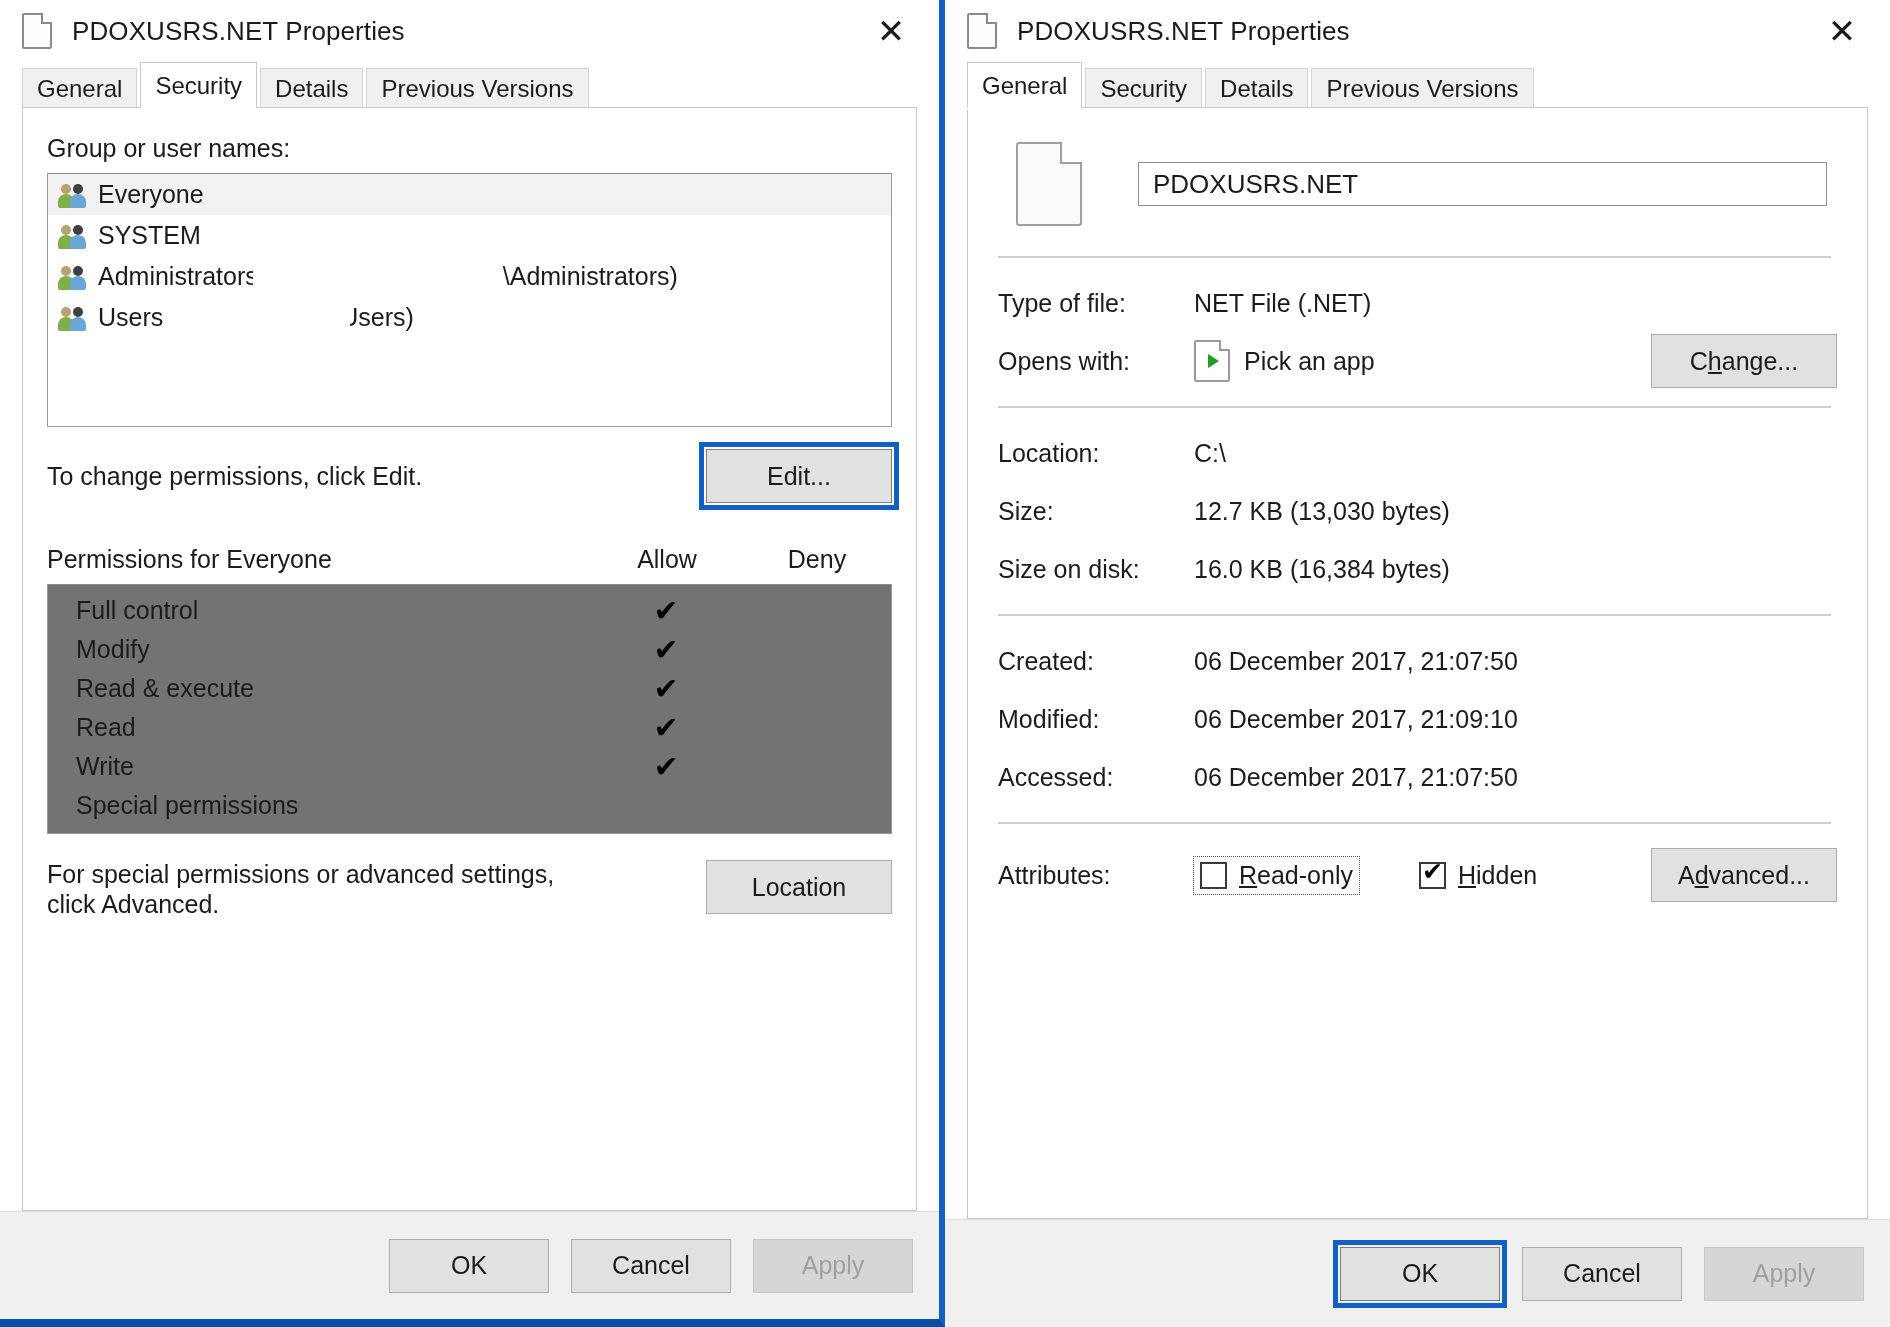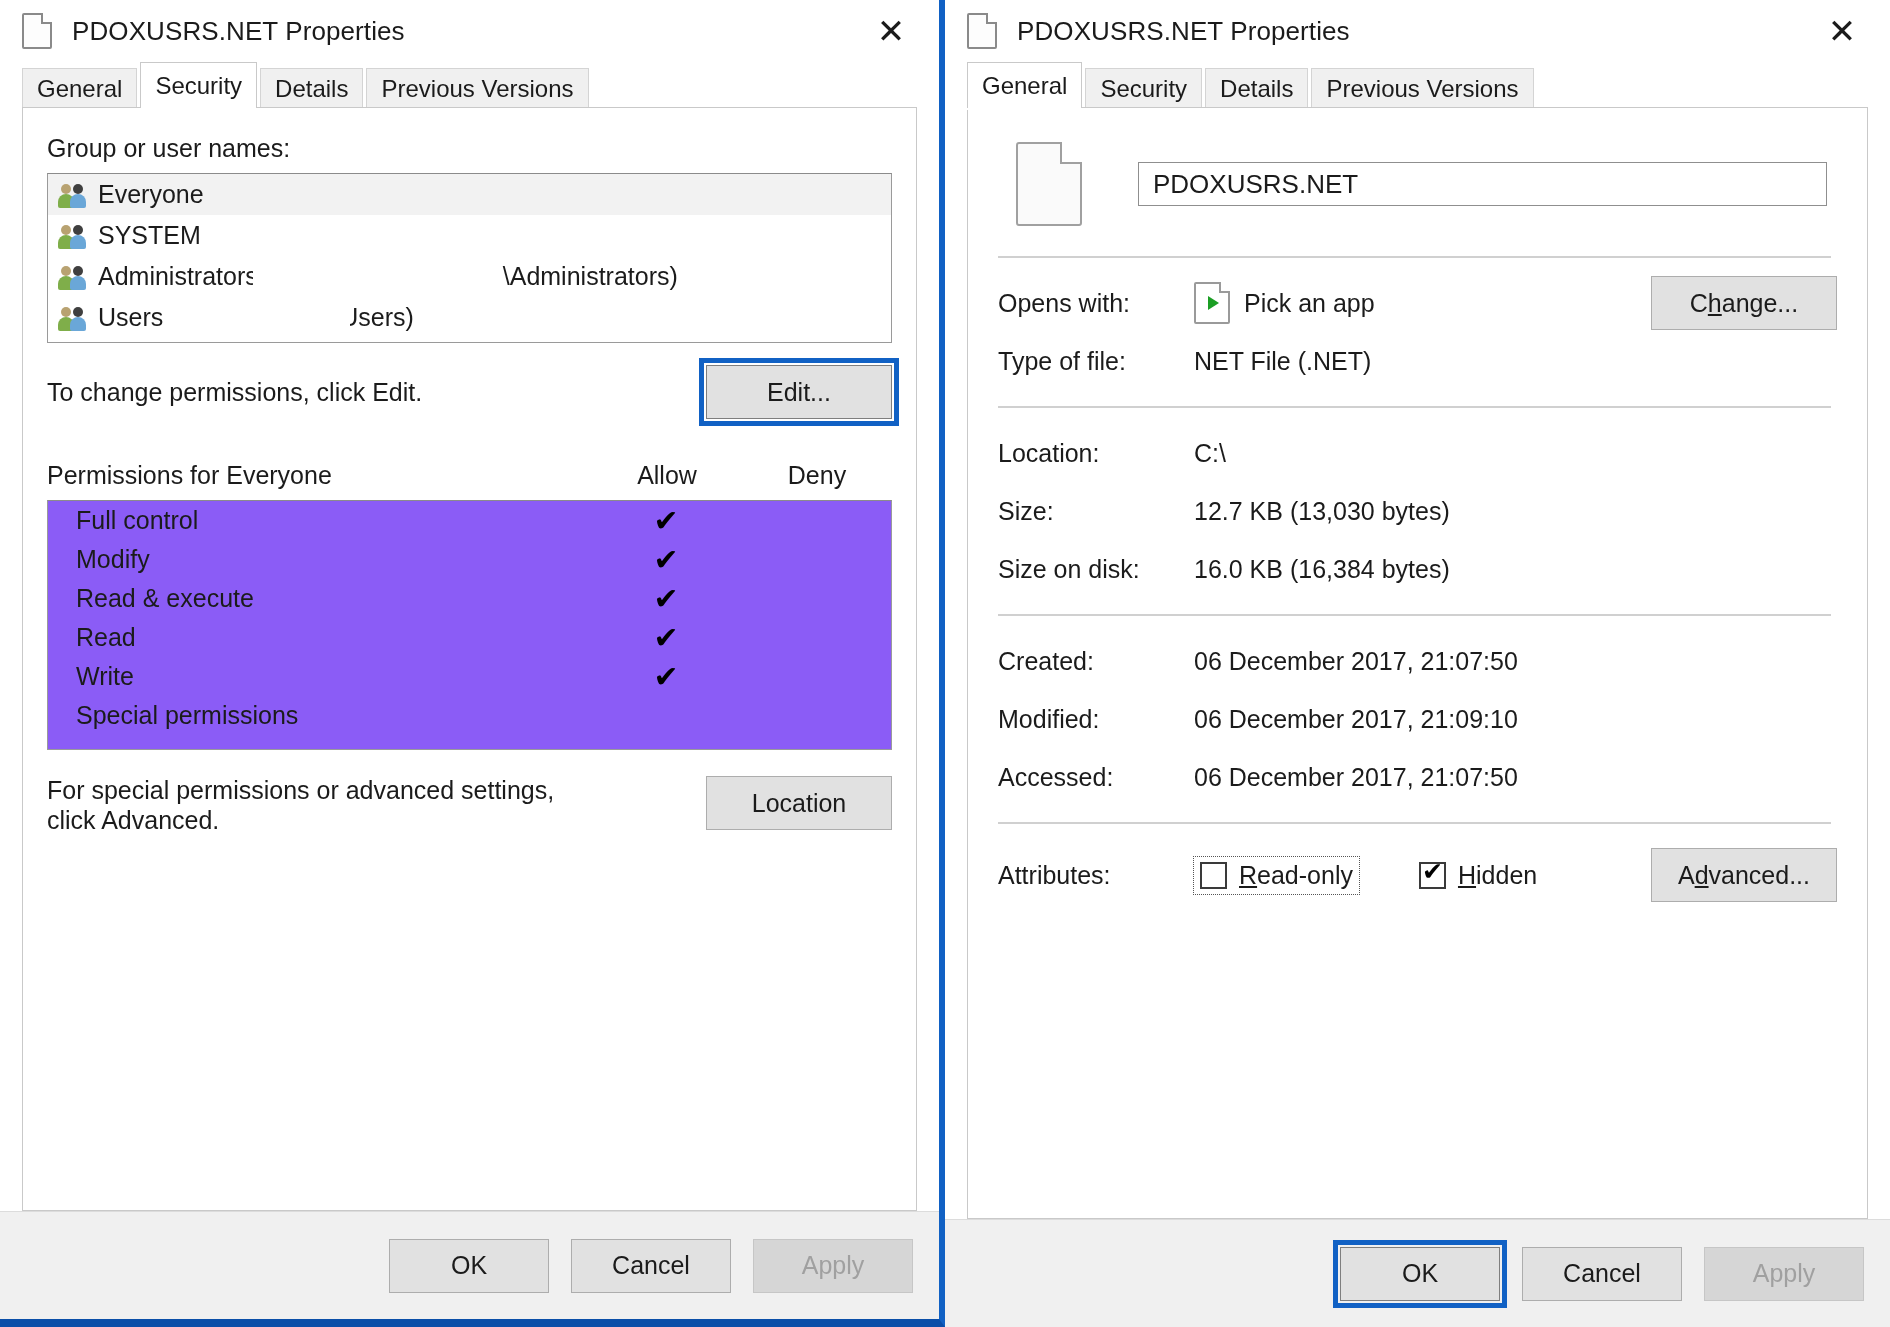--- a/index.html
+++ b/index.html
@@ -186,21 +186,21 @@
 
   .section-label {
     font-size: 25px;
     color: #1b1b1b;
     margin-bottom: 10px;
   }
   .listbox {
     border: 1px solid #9a9a9a;
     border-top-color: #8b8b8b;
     background: #ffffff;
-    height: 170px;
+    height: 254px;
     box-sizing: border-box;
     overflow: hidden;
     position: relative;
   }
   .list-item {
     display: flex;
     align-items: center;
     height: 41px;
     padding-left: 10px;
     font-size: 25px;
@@ -259,23 +259,24 @@
     align-items: flex-end;
   }
   .perm-head .ph-title { flex: 1 1 auto; }
   .perm-head .ph-allow { width: 150px; text-align: center; flex: 0 0 auto;}
   .perm-head .ph-deny  { width: 150px; text-align: center; flex: 0 0 auto;}
 
   .permbox {
     margin-top: 10px;
     border: 1px solid #9a9a9a;
     border-top-color: #8b8b8b;
-    background: #8b5cf6;
+    background: #737373;
     height: 250px;
     box-sizing: border-box;
+    padding-top: 6px;
   }
   .perm-row {
     display: flex;
     align-items: center;
     height: 39px;
     font-size: 25px;
     color: #1b1b1b;
   }
   .perm-row .pr-name { flex: 1 1 auto; padding-left: 28px; white-space: nowrap;}
   .perm-row .pr-allow { width: 150px; text-align: center; flex: 0 0 auto; }
@@ -582,39 +583,39 @@
       <div class="gen-pad">
 
         <div class="file-head">
           <div class="file-icon-big"></div>
           <div class="name-field">PDOXUSRS.NET</div>
         </div>
 
         <div class="sep"></div>
 
         <div class="info-row">
+          <div class="ir-lbl">Type of file:</div>
+          <div class="ir-val">NET File (.NET)</div>
+        </div>
+
+        <div class="info-row">
           <div class="ir-lbl">Opens with:</div>
           <div class="ir-val opens-with">
             <span class="app-icon">
                 <span class="arrow-g"></span>
               </span>
             <span>Pick an app</span>
           </div>
           <div class="btn big">
               <span>C</span>
               <span class="u">h</span>
               <span>ange...</span>
             </div>
         </div>
 
-        <div class="info-row">
-          <div class="ir-lbl">Type of file:</div>
-          <div class="ir-val">NET File (.NET)</div>
-        </div>
-
         <div class="sep"></div>
 
         <div class="info-row">
           <div class="ir-lbl">Location:</div>
           <div class="ir-val">C:\</div>
         </div>
         <div class="info-row">
           <div class="ir-lbl">Size:</div>
           <div class="ir-val">12.7 KB (13,030 bytes)</div>
         </div>

